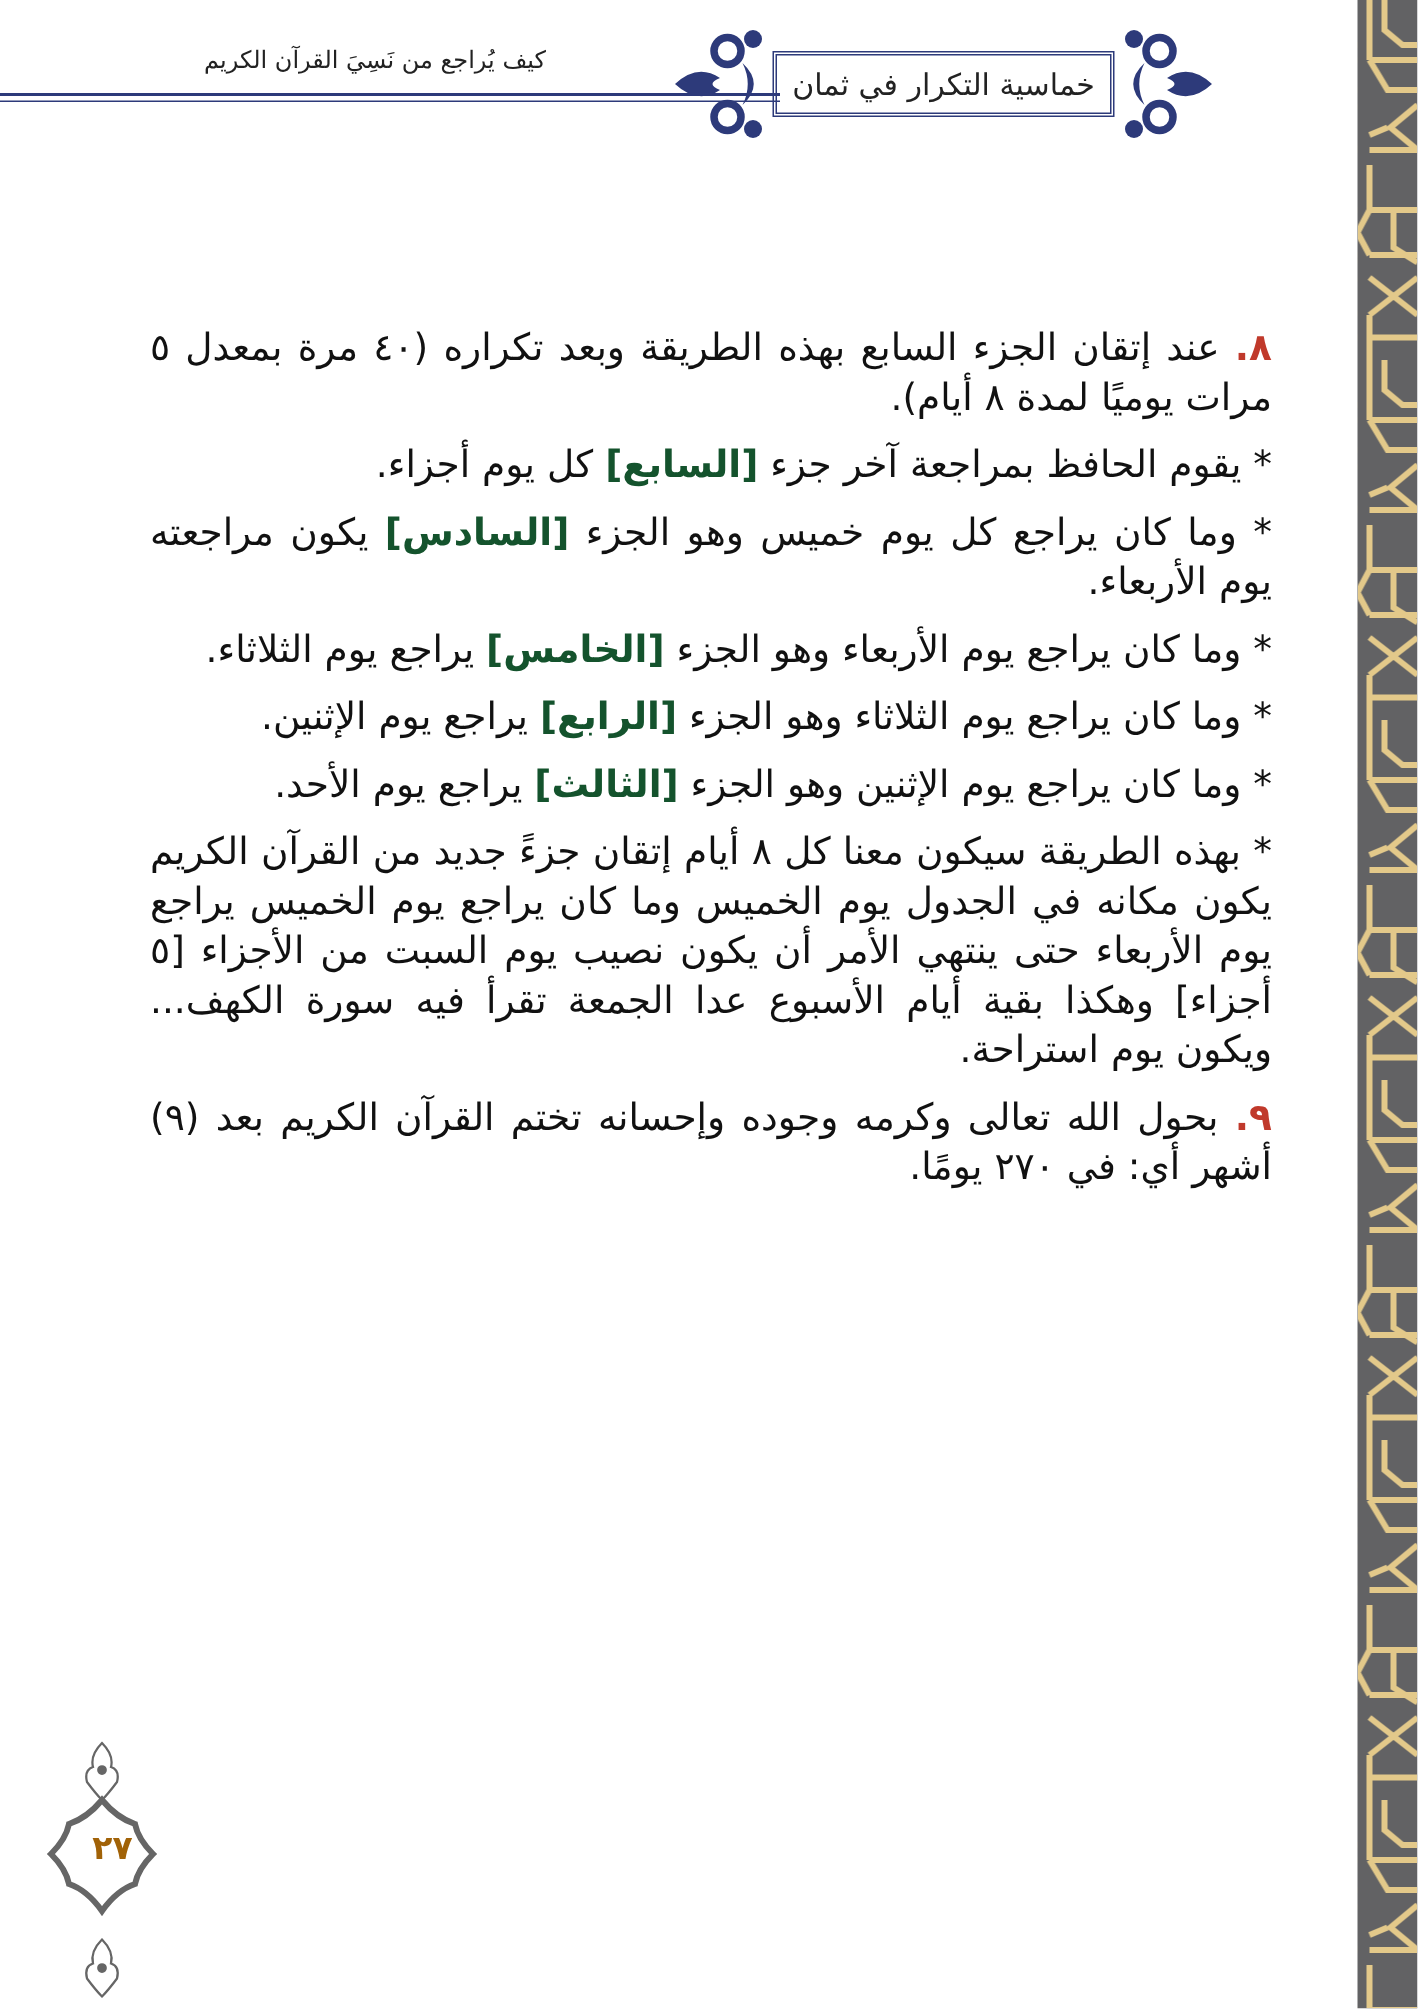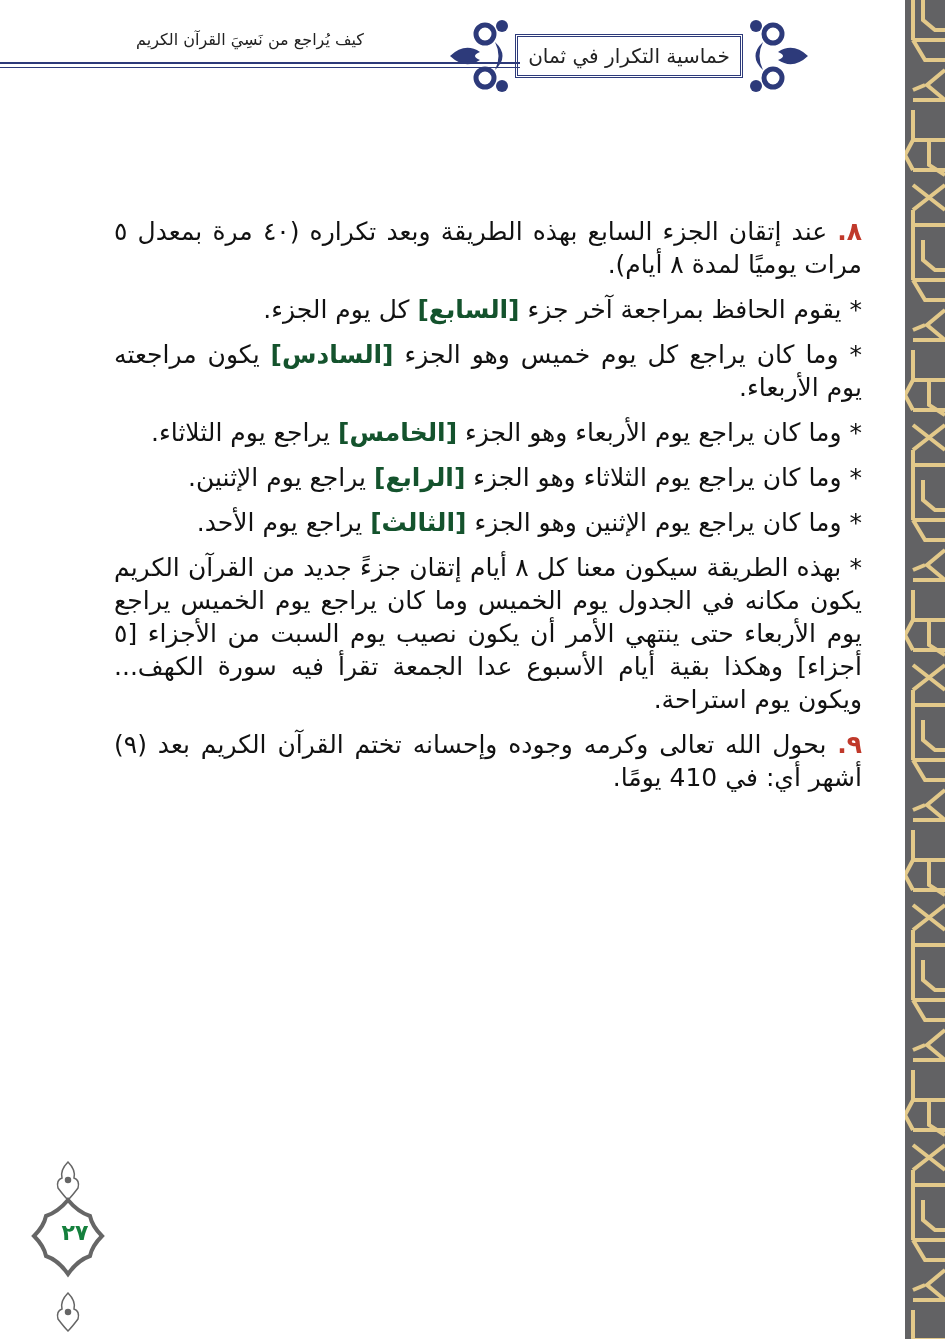--- a/index.html
+++ b/index.html
@@ -20,28 +20,28 @@
     .cartouche {
       position: absolute; left: 440px; top: 12px; width: 378px; height: 88px;
     }
     .cartouche-box {
       position: absolute; left: 75px; top: 22px; width: 228px; height: 44px;
       border: 3px double #2d3a7a; box-sizing: border-box; display: flex; align-items: center; justify-content: center;
     }
     .cartouche-title { direction: rtl; font-size: 20px; color: #222; white-space: nowrap; }
     .content {
       position: absolute; left: 100px; top: 215px; width: 748px; direction: rtl; text-align: justify;
-      font-size: 25px; line-height: 33px; color: #111; margin-left: 14px;
+      font-size: 25px; line-height: 33px; color: #111;
     }
     .content p { margin: 0 0 12px 0; }
     .num { color: #c0392b; font-weight: bold; }
     .hl { color: #14532d; font-weight: bold; }
     .page-num-wrap { position: absolute; left: 20px; top: 1150px; width: 110px; height: 189px; }
     .page-num {
-      position: absolute; left: 0; top: 70px; width: 110px; text-align: center; font-size: 22px; font-weight: bold; color: #15803d; direction: rtl;
+      position: absolute; left: 0; top: 70px; width: 110px; text-align: center; font-size: 22px; font-weight: bold; color: #a16207; direction: rtl;
     }
   </style>
 </head>
 <body>
 
 <div class="side-border">
   <svg width="40" height="1339" viewBox="0 0 40 1339">
     <defs>
       <pattern id="geo" x="0" y="0" width="40" height="240" patternUnits="userSpaceOnUse">
         <g fill="none" stroke="#e3c98a" stroke-width="4">
@@ -89,40 +89,40 @@
   </div>
 </div>
 
 <div class="content">
   <p>
     <span class="num">٨.</span>
     <span>عند إتقان الجزء السابع بهذه الطريقة وبعد تكراره (٤٠ مرة بمعدل ٥ مرات يوميًا لمدة ٨ أيام).</span>
   </p>
 
   <p>
-    <span>* يقوم الحافظ بمراجعة آخر جزء </span><span class="hl">[السابع]</span><span> كل يوم الجزء.</span>
+    <span>* يقوم الحافظ بمراجعة آخر جزء </span><span class="hl">[السابع]</span><span> كل يوم أجزاء.</span>
   </p>
   <p>
     <span>* وما كان يراجع كل يوم خميس وهو الجزء </span><span class="hl">[السادس]</span><span> يكون مراجعته يوم الأربعاء.</span>
   </p>
   <p>
     <span>* وما كان يراجع يوم الأربعاء وهو الجزء </span><span class="hl">[الخامس]</span><span> يراجع يوم الثلاثاء.</span>
   </p>
   <p>
     <span>* وما كان يراجع يوم الثلاثاء وهو الجزء </span><span class="hl">[الرابع]</span><span> يراجع يوم الإثنين.</span>
   </p>
   <p>
     <span>* وما كان يراجع يوم الإثنين وهو الجزء </span><span class="hl">[الثالث]</span><span> يراجع يوم الأحد.</span>
   </p>
 
   <p>* بهذه الطريقة سيكون معنا كل ٨ أيام إتقان جزءً جديد من القرآن الكريم يكون مكانه في الجدول يوم الخميس وما كان يراجع يوم الخميس يراجع يوم الأربعاء حتى ينتهي الأمر أن يكون نصيب يوم السبت من الأجزاء [٥ أجزاء] وهكذا بقية أيام الأسبوع عدا الجمعة تقرأ فيه سورة الكهف... ويكون يوم استراحة.</p>
 
   <p>
     <span class="num">٩.</span>
-    <span>بحول الله تعالى وكرمه وجوده وإحسانه تختم القرآن الكريم بعد (٩) أشهر أي: في 410 يومًا.</span>
+    <span>بحول الله تعالى وكرمه وجوده وإحسانه تختم القرآن الكريم بعد (٩) أشهر أي: في ٢٧٠ يومًا.</span>
   </p>
 </div>
 
 <div class="page-num-wrap">
   <svg width="110" height="189" viewBox="0 0 110 189">
     <g fill="none" stroke="#666" stroke-width="1.5">
       <path d="M48 12 Q40 20 42 28 Q36 30 38 38 Q44 46 48 50 Q52 46 58 38 Q60 30 54 28 Q56 20 48 12 Z"></path>
       <circle cx="48" cy="30" r="2.5" fill="#666"></circle>
       <path d="M48 143 Q40 151 42 159 Q36 161 38 169 Q44 177 48 181 Q52 177 58 169 Q60 161 54 159 Q56 151 48 143 Z"></path>
       <circle cx="48" cy="162" r="2.5" fill="#666"></circle>

